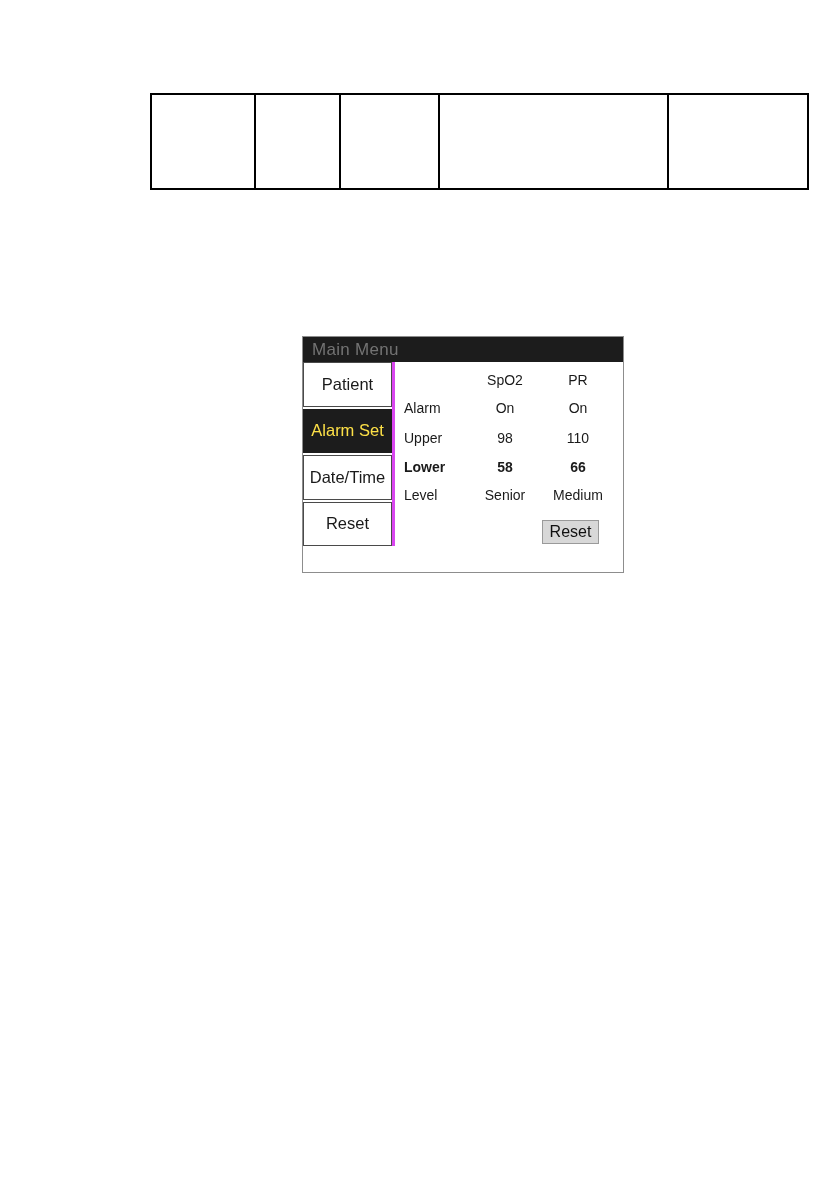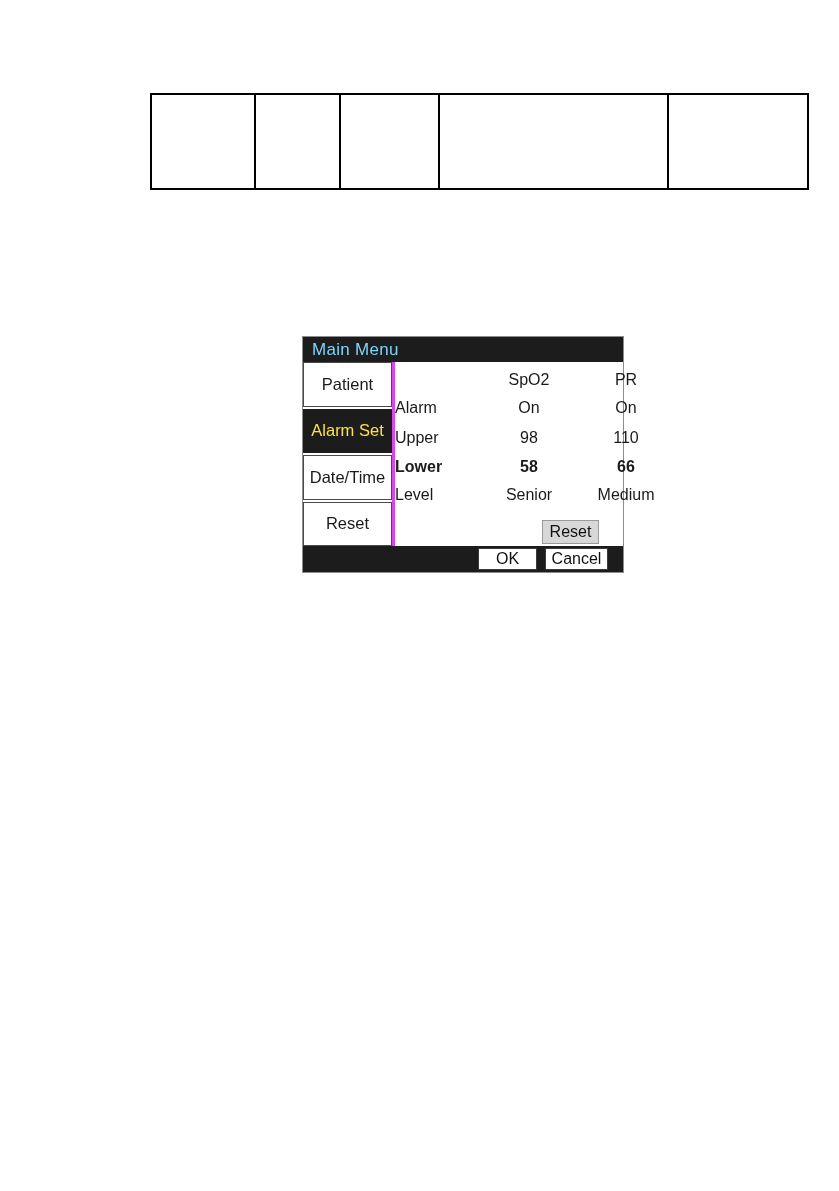--- a/index.html
+++ b/index.html
@@ -25,21 +25,21 @@
   .c4 { width: 229px; } .c5 { flex: 1; }
 
   
   .dialog {
     position: absolute; left: 302px; top: 336px;
     width: 322px; height: 237px;
     background: #ffffff;
     border: 1px solid #8d8d8d;
   }
   .title-bar {
-    height: 25px; background: #1c1c1c; color: #7dd3fc;
+    height: 25px; background: #1c1c1c; color: #737373;
     font-size: 17px; line-height: 25px; padding-left: 9px;
     letter-spacing: 0.3px;
   }
   .dialog-body { position: relative; height: 184px; }
 
   .sidebar {
     position: absolute; left: 0; top: 0; bottom: 0; width: 92px;
     background: #fff; border-right: 3px solid #d946ef;
     display: flex; flex-direction: column; gap: 2px;
   }
@@ -49,23 +49,23 @@
     font-size: 16.5px; color: #1a1a1a; cursor: default;
   }
   .side-item.selected {
     background: #1c1c1c; color: #fde047; border-color: #1c1c1c;
   }
 
   .content { position: absolute; left: 92px; top: 0; right: 0; bottom: 0; background: #fff; }
   .row {
     position: absolute; left: 0; right: 4px; height: 22px;
     display: grid; grid-template-columns: 70px 80px 66px;
-    font-size: 16px; line-height: 22px; gap: 24px;
+    font-size: 14px; line-height: 22px;
   }
-  .row .lbl { text-align: left; }
+  .row .lbl { padding-left: 9px; text-align: left; }
   .row .val { text-align: center; }
   .row-header  { top: 7px; }
   .row-alarm   { top: 35px; }
   .row-upper   { top: 65px; }
   .row-lower   { top: 94px; font-weight: bold; }
   .row-level   { top: 122px; }
 
   .reset-btn {
     position: absolute; left: 147px; top: 158px;
     width: 57px; height: 24px;
@@ -142,18 +142,14 @@
         <div class="lbl">Level</div>
         <div class="val">Senior</div>
         <div class="val">Medium</div>
       </div>
 
       <div class="reset-btn">Reset</div>
     </div>
 
   </div>
 
-  <div class="bottom-bar">
-    <div class="bar-btn ok-btn">OK</div>
-    <div class="bar-btn cancel-btn">Cancel</div>
-  </div>
 
 </div>
 
 </body></html>

